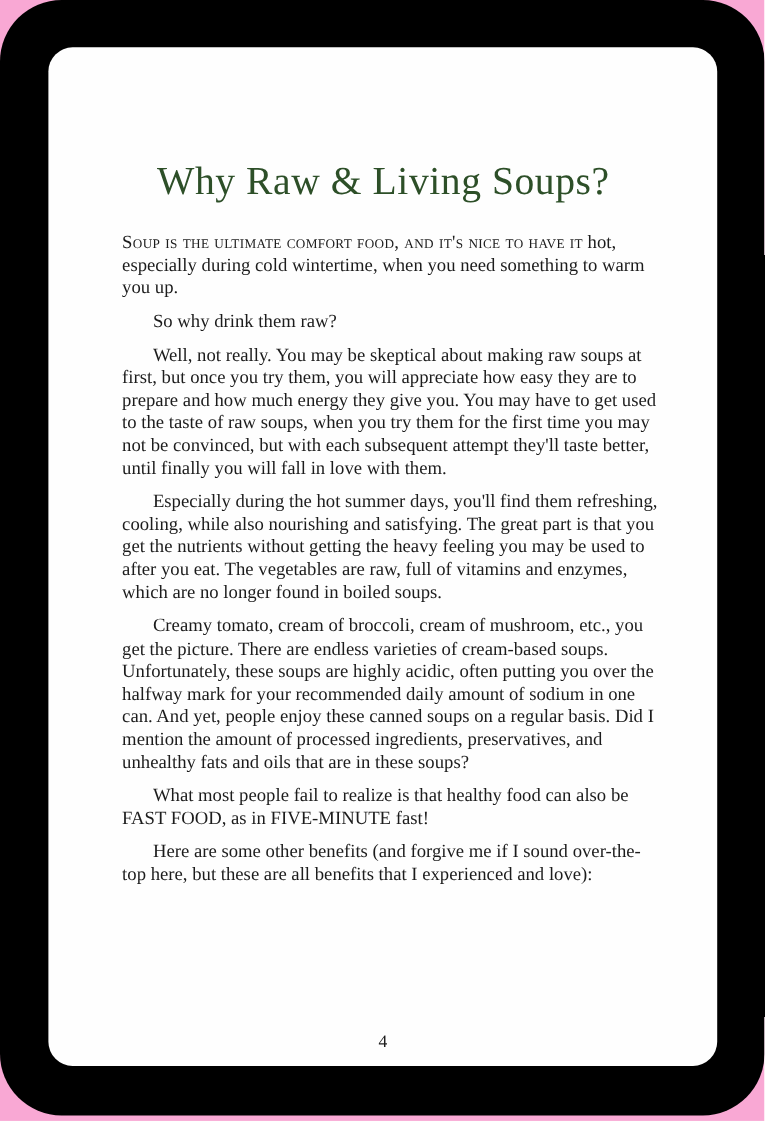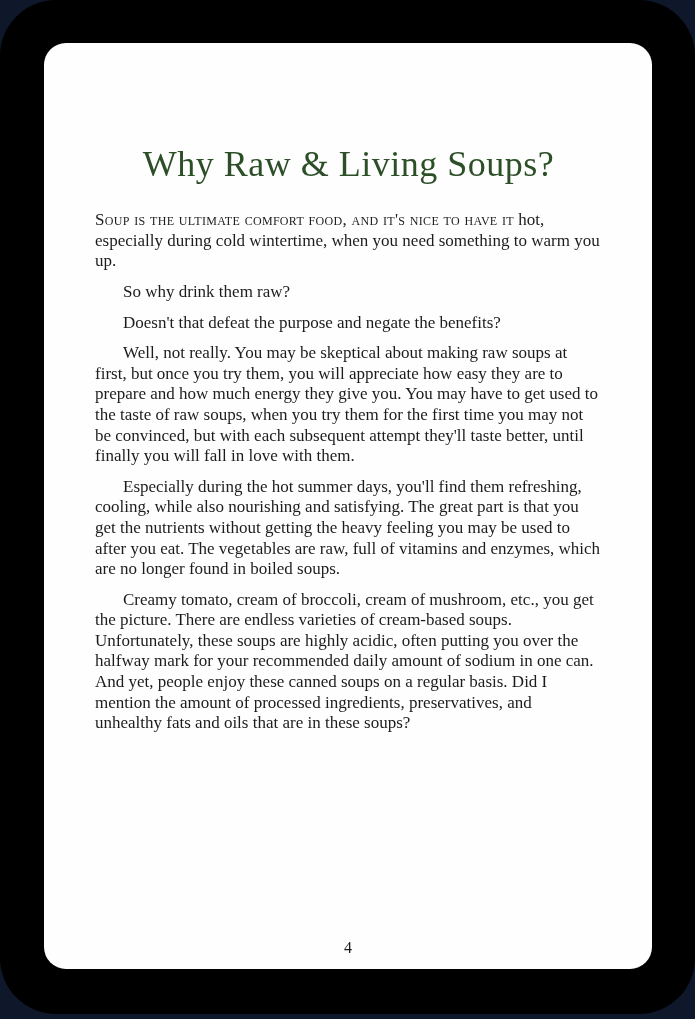--- a/index.html
+++ b/index.html
@@ -8,21 +8,21 @@
     background: #ffffff;
     width: 695px;
     height: 1019px;
     font-family: "Liberation Serif", serif;
     overflow: hidden;
   }
   .stage {
     position: relative;
     width: 695px;
     height: 1019px;
-    background: #0f172a;
+    background: #f9a8d4;
   }
   .device {
     position: absolute;
     left: 0;
     top: 0;
     width: 695px;
     height: 1014px;
     background: var(--frame, #000000);
     border-radius: 56px;
   }
@@ -44,21 +44,21 @@
   h1.chapter-title {
     margin: 100px 0 24px 0;
     font-weight: 400;
     font-size: 36px;
     line-height: 1.2;
     text-align: center;
     color: var(--title-green, #2d4f28);
     letter-spacing: 0.5px;
   }
   p.body-par {
-    margin: 0 0 10px 0;
+    margin: 0 0 10px 16px;
     font-size: 17px;
     line-height: 20.6px;
     color: var(--body-text, #1c1c1c);
     text-align: left;
   }
   p.indent {
     text-indent: 28px;
   }
   .smallcaps {
     font-variant: small-caps;
@@ -80,22 +80,23 @@
 <div class="stage">
   <div class="device">
     <div class="screen">
       <div class="content">
 
         <h1 class="chapter-title">Why Raw &amp; Living Soups?</h1>
 
         <p class="body-par"><span class="smallcaps">Soup is the ultimate comfort food, and it's nice to have it</span><span> hot, especially during cold wintertime, when you need something to warm you up.</span></p>
 
         <p class="body-par indent">So why drink them raw?</p>
-        <p class="body-par indent">Doesn't that defeat the purpose and negate the benefits?</p>
         <p class="body-par indent">Well, not really. You may be skeptical about making raw soups at first, but once you try them, you will appreciate how easy they are to prepare and how much energy they give you. You may have to get used to the taste of raw soups, when you try them for the first time you may not be convinced, but with each subsequent attempt they'll taste better, until finally you will fall in love with them.</p>
         <p class="body-par indent">Especially during the hot summer days, you'll find them refreshing, cooling, while also nourishing and satisfying. The great part is that you get the nutrients without getting the heavy feeling you may be used to after you eat. The vegetables are raw, full of vitamins and enzymes, which are no longer found in boiled soups.</p>
         <p class="body-par indent">Creamy tomato, cream of broccoli, cream of mushroom, etc., you get the picture. There are endless varieties of cream-based soups. Unfortunately, these soups are highly acidic, often putting you over the halfway mark for your recommended daily amount of sodium in one can. And yet, people enjoy these canned soups on a regular basis. Did I mention the amount of processed ingredients, preservatives, and unhealthy fats and oils that are in these soups?</p>
+        <p class="body-par indent">What most people fail to realize is that healthy food can also be FAST FOOD, as in FIVE-MINUTE fast!</p>
+        <p class="body-par indent">Here are some other benefits (and forgive me if I sound over-the-top here, but these are all benefits that I experienced and love):</p>
 
       </div>
       <div class="folio">4</div>
     </div>
   </div>
 </div>
 
 </body></html>

